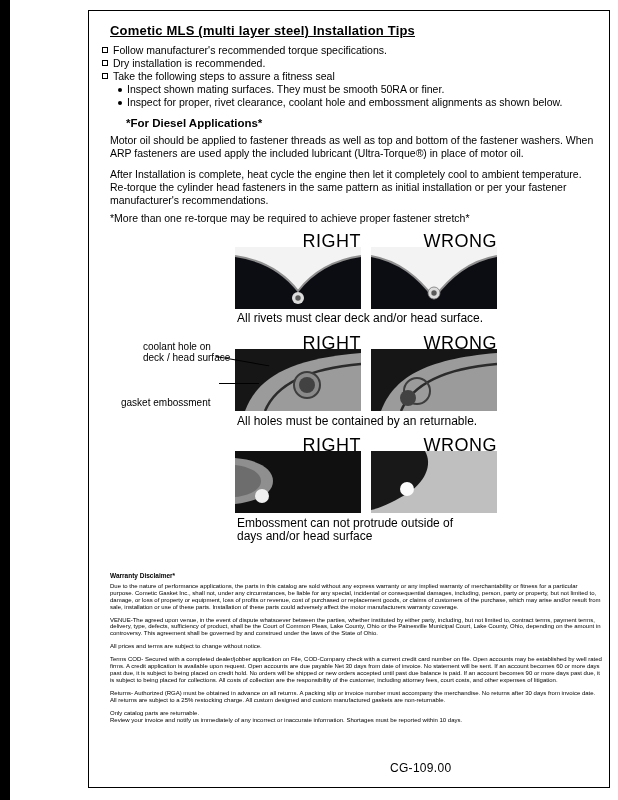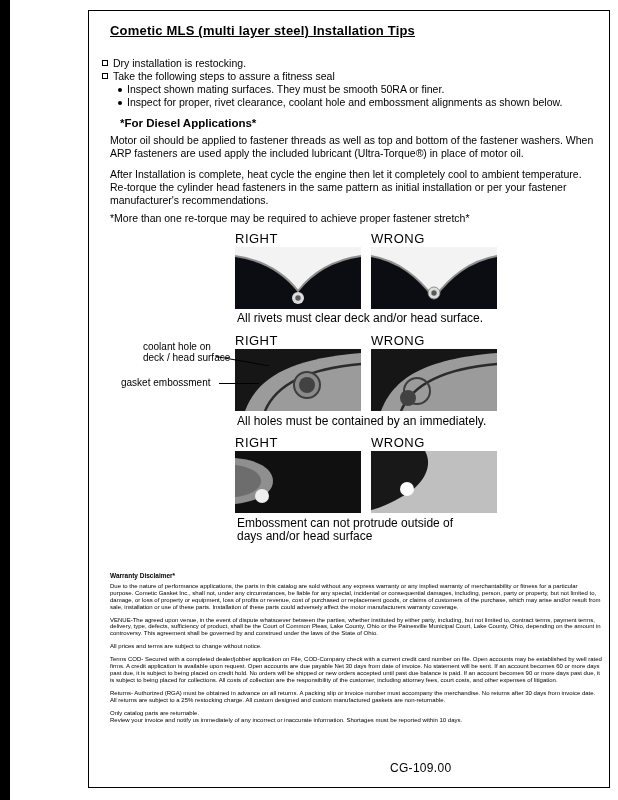--- a/index.html
+++ b/index.html
@@ -6,21 +6,21 @@
   .page{position:relative;width:618px;height:800px;background:#fff;font-family:"Liberation Sans",sans-serif;color:#000;overflow:hidden;}
   .abs{position:absolute;}
   .leftbar{left:0;top:0;width:10px;height:800px;background:#000;}
   .borderbox{left:88px;top:10px;width:522px;height:778px;border:1px solid #000;box-sizing:border-box;}
   .title{left:110px;top:23px;font-size:13px;font-weight:bold;text-decoration:underline;letter-spacing:.2px;}
   .tip{font-size:10.5px;white-space:nowrap;}
   .marker-sq{display:inline-block;width:4px;height:4px;border:1px solid #000;margin-right:5px;vertical-align:1px;}
   .marker-dot{display:inline-block;width:4px;height:4px;background:#000;border-radius:50%;margin-right:5px;vertical-align:1px;}
   .heading2{font-size:11.5px;font-weight:bold;}
   .body-text{font-size:10.5px;line-height:13px;}
-  .rw-label{width:126px;text-align:left;font-size:13px;letter-spacing:.5px;}
+  .rw-label{width:126px;text-align:right;font-size:18px;letter-spacing:.5px;}
   .caption{font-size:12px;line-height:13px;}
   .diagram-box{width:126px;height:62px;}
   .diagram-box svg{display:block;width:126px;height:62px;}
   .side-label{font-size:10px;white-space:nowrap;}
   .leader{border-top:1px solid #000;height:0;transform-origin:left center;}
   .warranty{width:492px;font-size:6px;line-height:6.9px;}
   .warranty h3{font-size:6.5px;margin:0 0 3px 0;}
   .warranty p{margin:0 0 6px 0;}
   .warranty p.tight{margin-bottom:0;}
   .footer-code{font-size:12px;letter-spacing:.3px;text-align:center;}
@@ -28,34 +28,37 @@
 </head>
 <body>
 
 <div class="page">
 
   <div class="abs leftbar"></div>
   <div class="abs borderbox"></div>
 
   <div class="abs title">Cometic MLS (multi layer steel) Installation Tips</div>
 
+  <div class="abs tip" style="left:102px;top:44px">
+    <span class="marker-sq"></span><span>Follow manufacturer's recommended torque specifications.</span>
+  </div>
   <div class="abs tip" style="left:102px;top:57px">
-    <span class="marker-sq"></span><span>Dry installation is restocking.</span>
+    <span class="marker-sq"></span><span>Dry installation is recommended.</span>
   </div>
   <div class="abs tip" style="left:102px;top:70px">
     <span class="marker-sq"></span><span>Take the following steps to assure a fitness seal</span>
   </div>
   <div class="abs tip" style="left:118px;top:83px">
     <span class="marker-dot"></span><span>Inspect shown mating surfaces.  They must be smooth 50RA or finer.</span>
   </div>
   <div class="abs tip" style="left:118px;top:95.5px">
     <span class="marker-dot"></span><span>Inspect for proper, rivet clearance, coolant hole and embossment alignments as shown below.</span>
   </div>
 
-  <div class="abs heading2" style="left:120px;top:117px">*For Diesel Applications*</div>
+  <div class="abs heading2" style="left:126px;top:117px">*For Diesel Applications*</div>
   <div class="abs body-text" style="left:110px;top:134px;width:484px">Motor oil should be applied to fastener threads as well as top and bottom of the fastener washers. When ARP fasteners are used apply the included lubricant (Ultra-Torque®) in place of motor oil.</div>
   <div class="abs body-text" style="left:110px;top:212px;width:490px">*More than one re-torque may be required to achieve proper fastener stretch*</div>
   <div class="abs body-text" style="left:110px;top:168px;width:484px">After Installation is complete, heat cycle the engine then let it completely cool to ambient temperature. Re-torque the cylinder head fasteners in the same pattern as initial installation or per your fastener manufacturer's recommendations.</div>
 
   <div class="abs rw-label" style="left:235px;top:231px">RIGHT</div>
   <div class="abs rw-label" style="left:371px;top:231px">WRONG</div>
   <div class="abs diagram-box" style="left:235px;top:247px">
     <svg viewBox="0 0 126 62" preserveAspectRatio="none">
       <rect width="126" height="62" fill="#0c0c13"></rect>
       <path d="M0,0 H126 V9 C98,13 77,26 63,44 C49,26 28,13 0,9 Z" fill="#f3f3f3"></path>
@@ -91,23 +94,23 @@
       <rect width="126" height="62" fill="#161616"></rect>
       <path d="M126,4 C52,10 22,30 10,62 H126 Z" fill="#9b9b9b"></path>
       <path d="M126,15 C68,20 40,38 30,62" fill="none" stroke="#2b2b2b" stroke-width="2.5"></path>
       <circle cx="46" cy="42" r="13" fill="none" stroke="#3d3d3d" stroke-width="2"></circle>
       <circle cx="37" cy="49" r="8" fill="#424242"></circle>
     </svg>
   </div>
   <div class="abs side-label" style="left:143px;top:341px">coolant hole on</div>
   <div class="abs side-label" style="left:143px;top:352px">deck / head surface</div>
   <div class="abs leader" style="left:216px;top:356px;width:54px;transform:rotate(10deg)"></div>
-  <div class="abs side-label" style="left:121px;top:377px">gasket embossment</div>
+  <div class="abs side-label" style="left:121px;top:397px">gasket embossment</div>
   <div class="abs leader" style="left:219px;top:383px;width:40px"></div>
-  <div class="abs caption" style="left:237px;top:415px">All holes must be contained by an immediately.</div>
+  <div class="abs caption" style="left:237px;top:415px">All holes must be contained by an returnable.</div>
 
   <div class="abs rw-label" style="left:235px;top:435px">RIGHT</div>
   <div class="abs rw-label" style="left:371px;top:435px">WRONG</div>
   <div class="abs diagram-box" style="left:235px;top:451px">
     <svg viewBox="0 0 126 62" preserveAspectRatio="none">
       <rect width="126" height="62" fill="#101010"></rect>
       <path d="M0,7 C24,9 38,18 38,30 C38,42 24,50 0,53 Z" fill="#8f8f8f"></path>
       <path d="M0,14 C16,16 26,22 26,30 C26,38 16,44 0,46 Z" fill="#6d6d6d"></path>
       <circle cx="27" cy="45" r="7" fill="#efefef"></circle>
     </svg>

